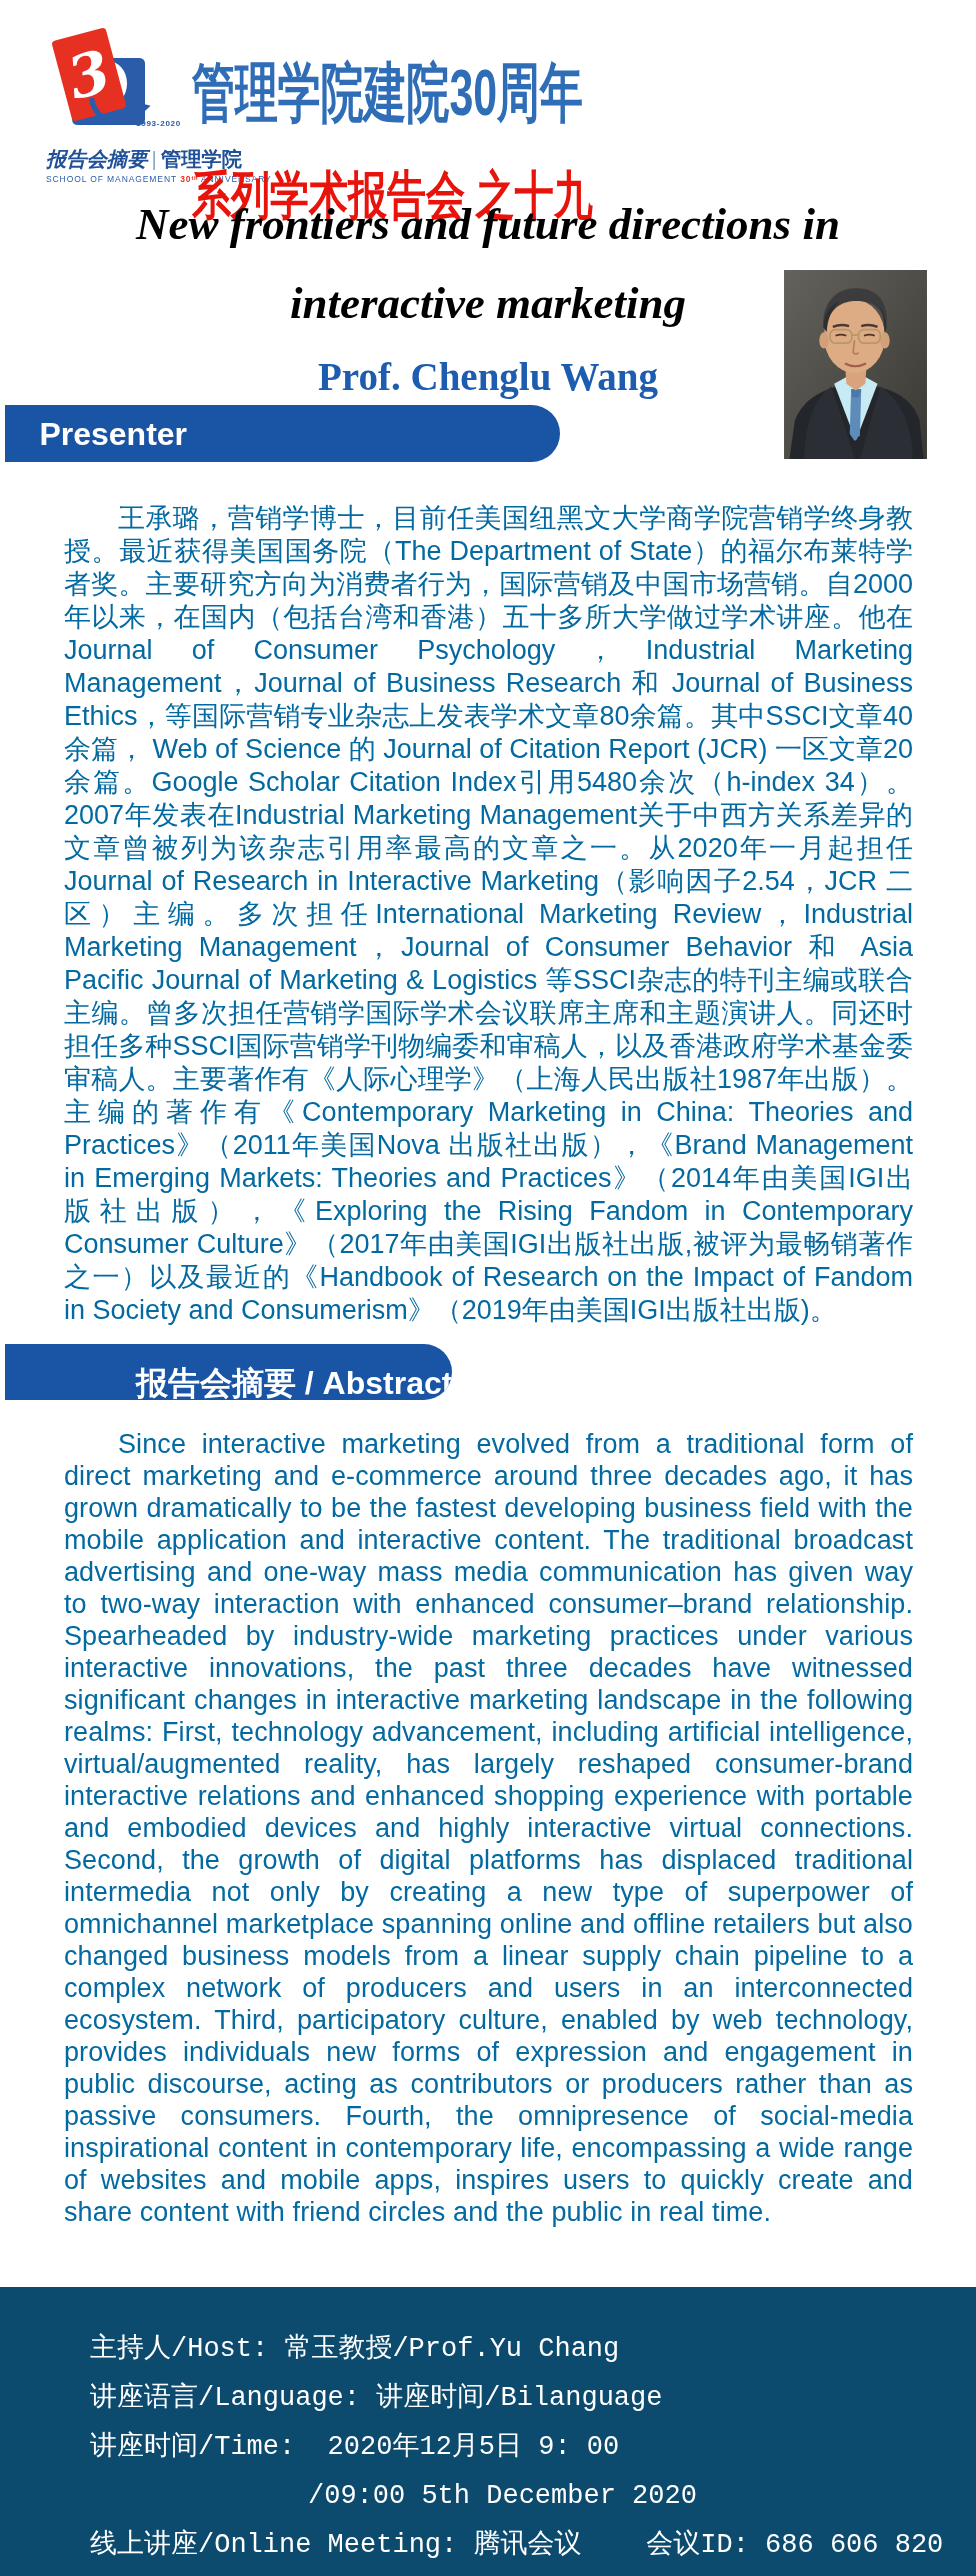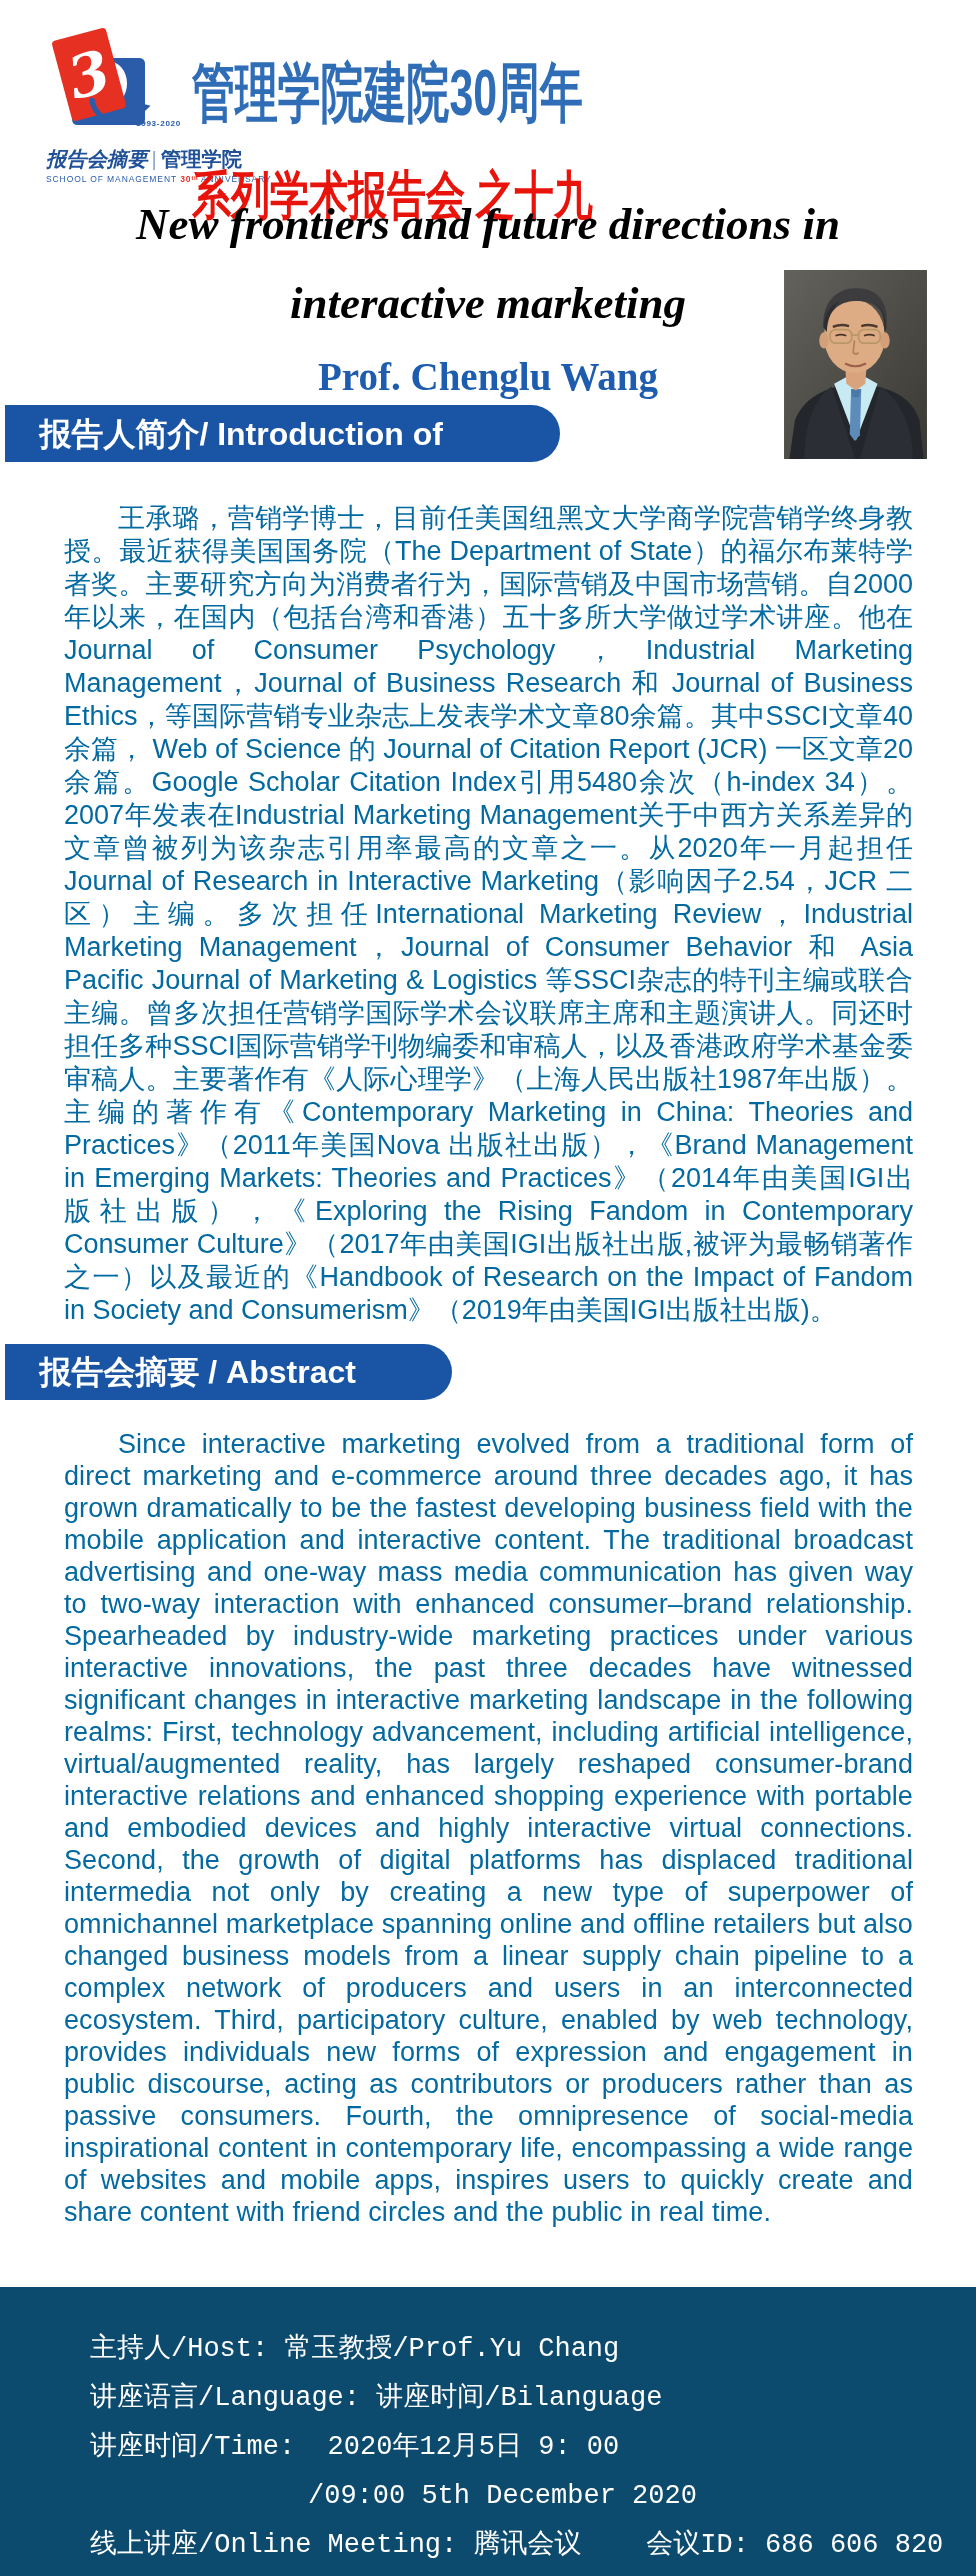--- a/index.html
+++ b/index.html
@@ -36,21 +36,21 @@
   .hero-speaker{margin-top:31px;font-family:"Liberation Serif",serif;font-weight:bold;
                 font-size:39px;color:#1d5cae;line-height:1;}
 
   .photo{position:absolute;left:784px;top:270px;width:143px;height:189px;}
 
   
   .section-header{position:absolute;left:5.4px;background:#1a55a5;color:#fff;font-weight:bold;
                   font-size:32px;line-height:42px;padding:7.5px 0 0 34px;overflow:hidden;
                   border-radius:0 28.5px 28.5px 0;box-sizing:border-box;}
   .intro-header{top:405px;width:555px;height:57px;}
-  .abstract-header{top:1344px;width:447px;height:56px;padding-top:7px;}
+  .abstract-header{top:1344px;width:447px;height:56px;padding-top:18px;text-align:right;}
 
   
   .body-text{position:absolute;left:64px;width:849px;text-align:justify;color:#0369a1;}
   .intro-body{top:502px;font-size:27px;line-height:33px;text-indent:2em;}
   .abstract-body{top:1428px;font-size:27px;line-height:32px;text-indent:2em;letter-spacing:0.1px;}
 
   
   .footer{position:absolute;left:0;top:2287px;width:976px;height:289px;background:#0c4a6e;
           color:#ffffff;font-family:"Liberation Mono",monospace;font-size:27px;
           padding:38px 0 0 90px;box-sizing:border-box;}
@@ -128,21 +128,20 @@
     <path d="M100,96 L110,96" stroke="#b99767" stroke-width="2.5"></path>
 
     <path d="M76,97 Q84,94 92,97" stroke="#4a3527" stroke-width="2.5" fill="none"></path>
     <path d="M118,97 Q126,94 134,97" stroke="#4a3527" stroke-width="2.5" fill="none"></path>
 
     <path d="M104,104 L102,122 Q106,126 110,122" stroke="#b57f5c" stroke-width="2.5" fill="none"></path>
     <path d="M90,138 Q105,146 121,138" stroke="#9c5f49" stroke-width="3" fill="none"></path>
   </svg>
 
   <div class="section-header intro-header">
-    <div>报告人简介/ Introduction of</div>
     <div>Presenter</div>
   </div>
   <div class="body-text intro-body">王承璐，营销学博士，目前任美国纽黑文大学商学院营销学终身教授。最近获得美国国务院（The Department of State）的福尔布莱特学者奖。主要研究方向为消费者行为，国际营销及中国市场营销。自2000年以来，在国内（包括台湾和香港）五十多所大学做过学术讲座。他在Journal of Consumer Psychology，Industrial Marketing Management，Journal of Business Research 和 Journal of Business Ethics，等国际营销专业杂志上发表学术文章80余篇。其中SSCI文章40余篇， Web of Science 的 Journal of Citation Report (JCR) 一区文章20余篇。Google Scholar Citation Index引用5480余次（h-index 34）。2007年发表在Industrial Marketing Management关于中西方关系差异的文章曾被列为该杂志引用率最高的文章之一。从2020年一月起担任Journal of Research in Interactive Marketing（影响因子2.54，JCR 二区）主编。多次担任International Marketing Review，Industrial Marketing Management，Journal of Consumer Behavior 和 Asia Pacific Journal of Marketing &amp; Logistics 等SSCI杂志的特刊主编或联合主编。曾多次担任营销学国际学术会议联席主席和主题演讲人。同还时担任多种SSCI国际营销学刊物编委和审稿人，以及香港政府学术基金委审稿人。主要著作有《人际心理学》（上海人民出版社1987年出版）。主编的著作有《Contemporary Marketing in China: Theories and Practices》（2011年美国Nova 出版社出版），《Brand Management in Emerging Markets: Theories and Practices》（2014年由美国IGI出版社出版），《Exploring the Rising Fandom in Contemporary Consumer Culture》（2017年由美国IGI出版社出版,被评为最畅销著作之一）以及最近的《Handbook of Research on the Impact of Fandom in Society and Consumerism》（2019年由美国IGI出版社出版)。</div>
 
   <div class="section-header abstract-header">
     <div>报告会摘要 / Abstract</div>
   </div>
   <div class="body-text abstract-body">Since interactive marketing evolved from a traditional form of direct marketing and e-commerce around three decades ago, it has grown dramatically to be the fastest developing business field with the mobile application and interactive content. The traditional broadcast advertising and one-way mass media communication has given way to two-way interaction with enhanced consumer–brand relationship. Spearheaded by industry-wide marketing practices under various interactive innovations, the past three decades have witnessed significant changes in interactive marketing landscape in the following realms: First, technology advancement, including artificial intelligence, virtual/augmented reality, has largely reshaped consumer-brand interactive relations and enhanced shopping experience with portable and embodied devices and highly interactive virtual connections. Second, the growth of digital platforms has displaced traditional intermedia not only by creating a new type of superpower of omnichannel marketplace spanning online and offline retailers but also changed business models from a linear supply chain pipeline to a complex network of producers and users in an interconnected ecosystem. Third, participatory culture, enabled by web technology, provides individuals new forms of expression and engagement in public discourse, acting as contributors or producers rather than as passive consumers. Fourth, the omnipresence of social-media inspirational content in contemporary life, encompassing a wide range of websites and mobile apps, inspires users to quickly create and share content with friend circles and the public in real time.</div>
 
   <div class="footer">

